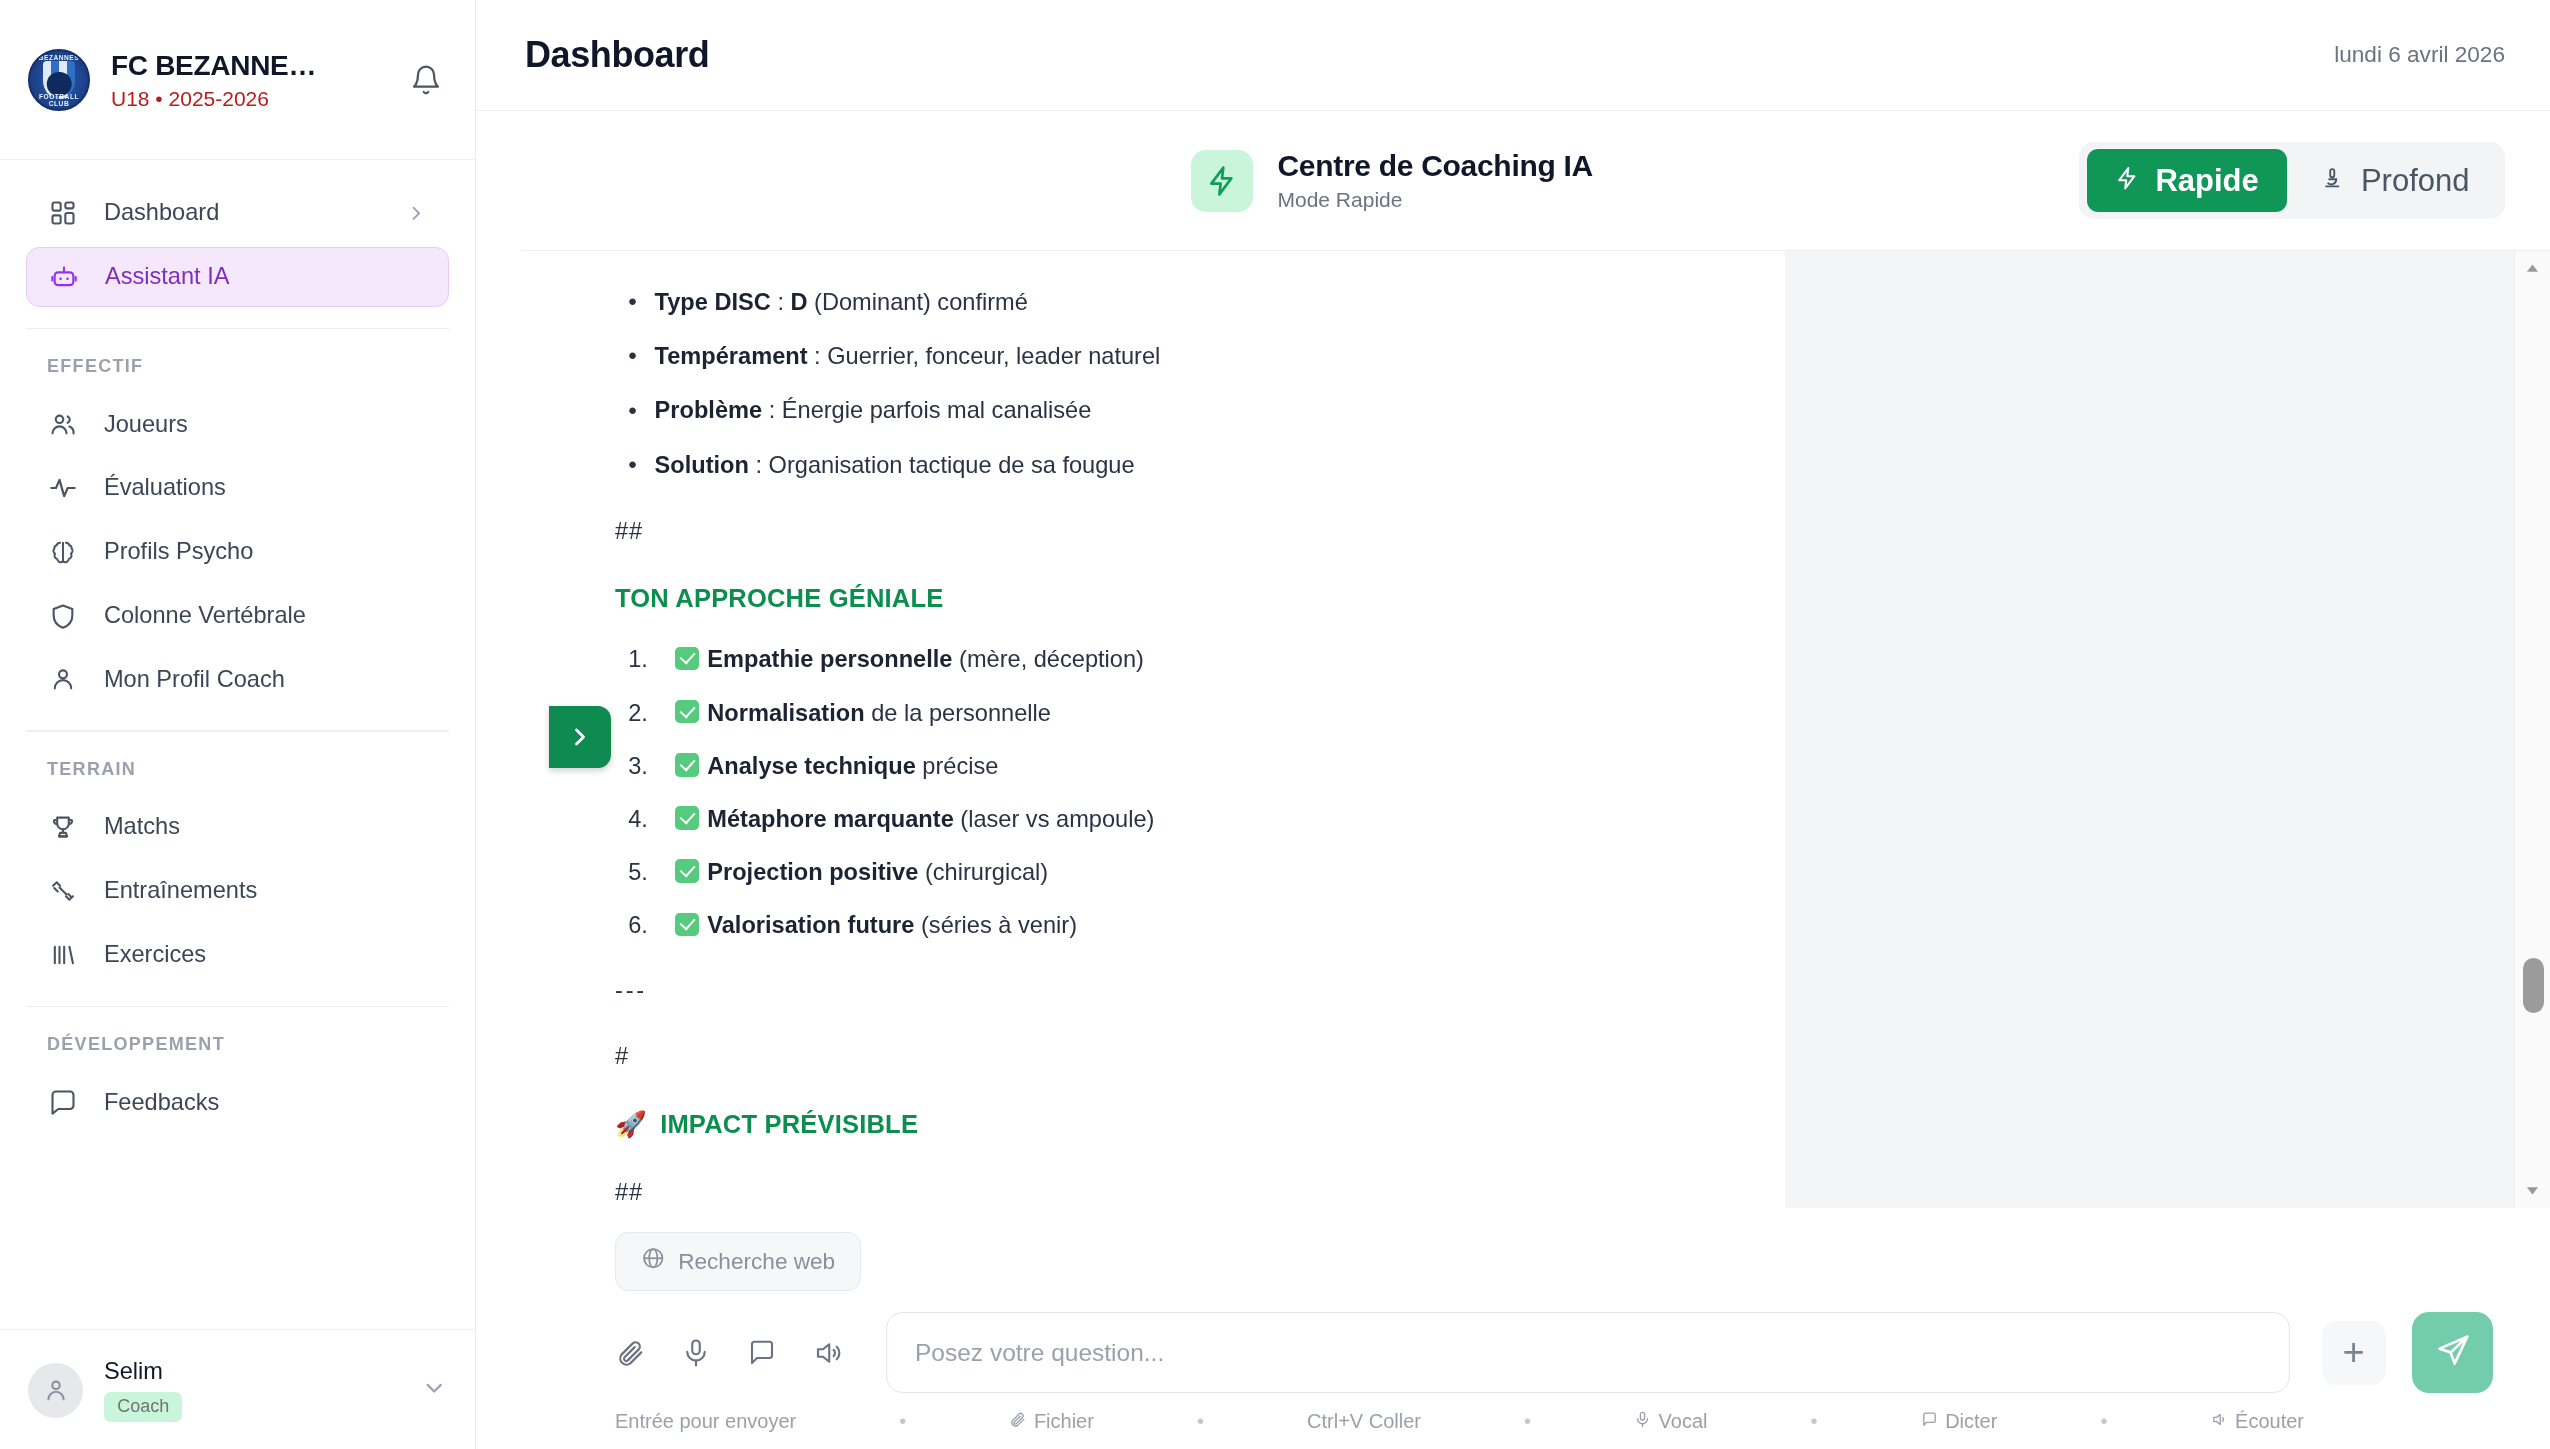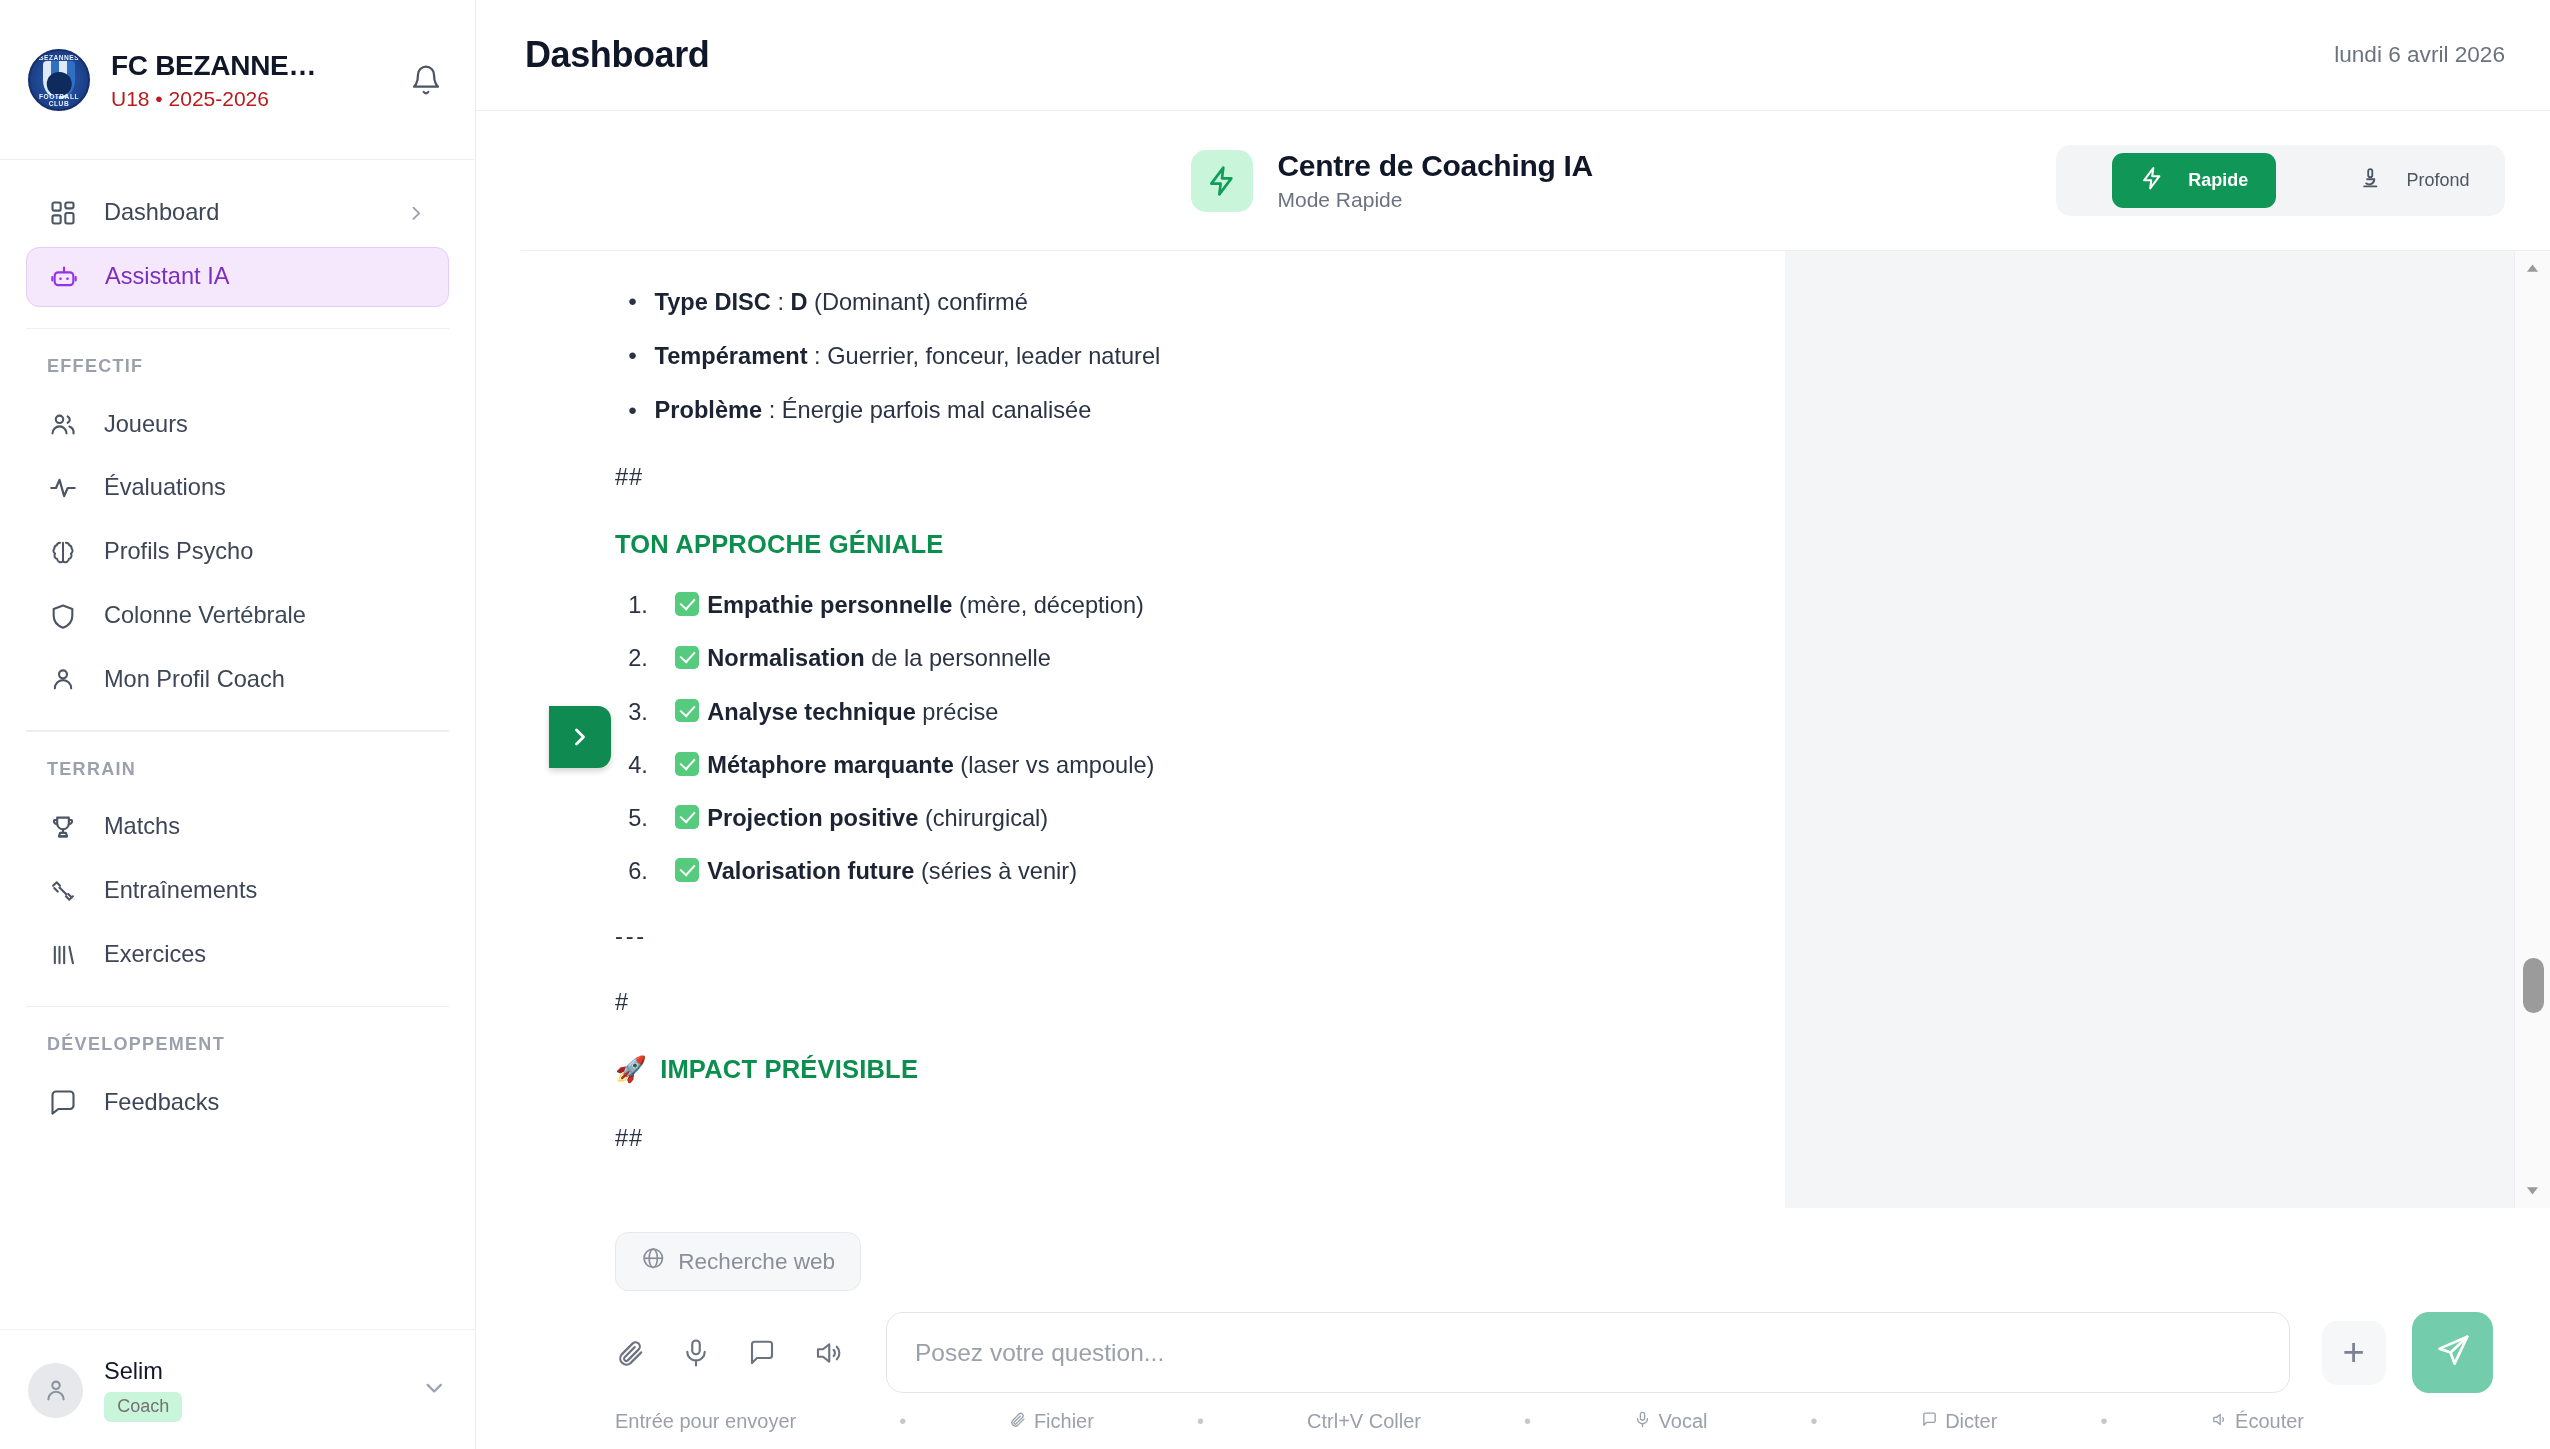--- a/index.html
+++ b/index.html
@@ -134,24 +134,24 @@
     display: flex; align-items: center; justify-content: center;
   }
   .coach-id .c-title { font-size: 30px; font-weight: 700; color: #101729; letter-spacing: -0.3px; }
   .coach-id .c-sub { font-size: 21px; color: #6b7280; margin-top: 5.7px; }
 
   .mode-toggle {
     display: flex; align-items: center; gap: 5.7px;
     background: #f3f4f6; border-radius: 15px; padding: 7.5px;
   }
   .mode-btn {
-    display: flex; align-items: center; gap: 24px;
+    display: flex; align-items: center; gap: 16px;
     padding: 13.2px 28px; border-radius: 11.3px;
-    font-size: 18px; color: #4b5563; cursor: pointer; border: none;
-    background: transparent; font-family: inherit; margin-left: 48px;
+    font-size: 31px; color: #4b5563; cursor: pointer; border: none;
+    background: transparent; font-family: inherit;
   }
   .mode-btn.sel { background: #109758; color: #ffffff; font-weight: 700; }
 
   .chat-area {
     flex: 1 1 auto; min-height: 0;
     background: #f4f5f7;
     display: flex; position: relative; overflow: hidden;
   }
   .msg-col {
     width: 1264px; flex: 0 0 1264px;
@@ -483,20 +483,21 @@
               <polyline points="9 18 15 12 9 6"></polyline>
             </svg>
         </div>
 
         <div class="msg-col">
           <div class="msg-body">
             <ul>
               <li><span class="b">Type DISC</span><span> : </span><span class="b">D</span><span> (Dominant) confirmé</span></li>
               <li><span class="b">Tempérament</span><span> : </span><span>Guerrier, fonceur, leader naturel</span></li>
               <li><span class="b">Problème</span><span> : </span><span>Énergie parfois mal canalisée</span></li>
+              <li><span class="b">Solution</span><span> : </span><span>Organisation tactique de sa fougue</span></li>
             </ul>
 
             <div class="md-tok">##</div>
 
             <div class="h-green">
               <span>TON APPROCHE GÉNIALE</span>
             </div>
 
             <ol>
               <li><span class="ck"></span><span class="b">Empathie personnelle</span><span> (mère, déception)</span></li>

